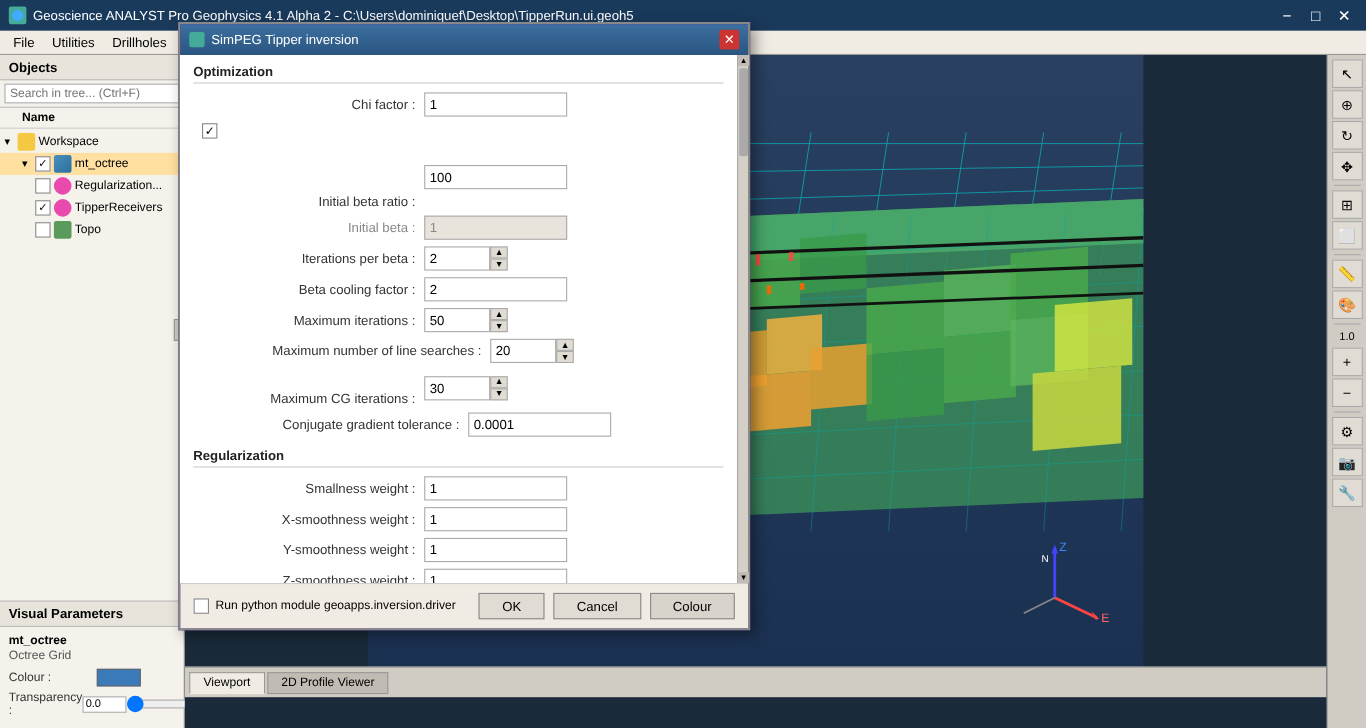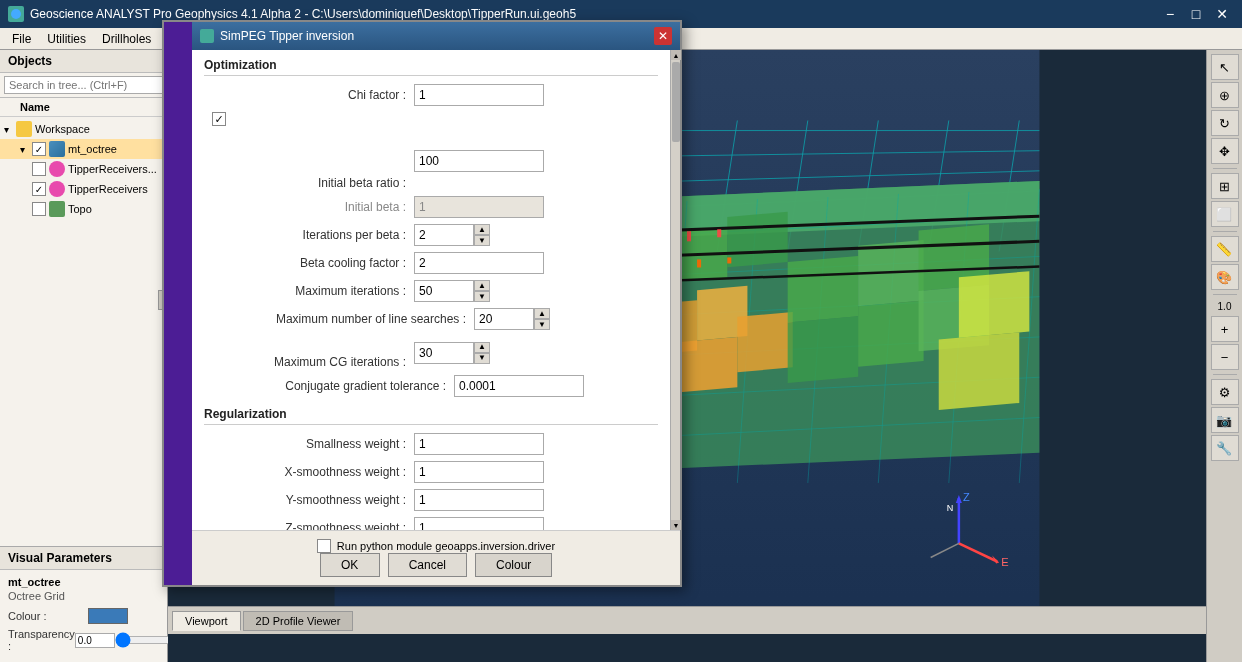--- a/index.html
+++ b/index.html
@@ -135,21 +135,20 @@
     .dialog {
       position: absolute;
       top: 20px;
       left: 162px;
       width: 520px;
       background: #4c1d95;
       border: 2px solid #888;
       box-shadow: 4px 4px 12px rgba(0,0,0,0.4);
       pointer-events: all;
       z-index: 100;
-      padding-left: 28px;
     }
 
     .dialog-title {
       background: linear-gradient(180deg, #3c6fa0, #2a5580);
       color: white;
       padding: 5px 8px;
       display: flex;
       align-items: center;
       justify-content: space-between;
       font-size: 12px;
@@ -265,21 +264,20 @@
       font-size: 11px;
     }
 
     .dialog-footer {
       background: #f0ece4;
       padding: 8px 12px;
       border-top: 1px solid #ccc;
       display: flex;
       align-items: center;
       justify-content: space-between;
-      flex-direction: column;
     }
     .footer-checkbox-row { display: flex; align-items: center; gap: 6px; font-size: 11px; }
     .footer-buttons { display: flex; gap: 8px; }
 
     .btn {
       padding: 4px 20px;
       font-size: 12px;
       border: 1px solid #888;
       background: #e0dcd4;
       cursor: pointer;
@@ -401,21 +399,21 @@
         <div class="tree-checkbox checked">✓</div>
         <div class="tree-icon icon-grid"></div>
         <span>mt_octree</span>
       </div>
 
       <div class="tree-item">
         <span class="tree-indent"></span>
         <span class="tree-arrow"> </span>
         <div class="tree-checkbox"></div>
         <div class="tree-icon icon-pink"></div>
-        <span>TipperReceivers...</span>
+        <span>Regularization...</span>
       </div>
 
       <div class="tree-item">
         <span class="tree-indent"></span>
         <span class="tree-arrow"> </span>
         <div class="tree-checkbox checked">✓</div>
         <div class="tree-icon icon-pink"></div>
         <span>TipperReceivers</span>
       </div>
 

